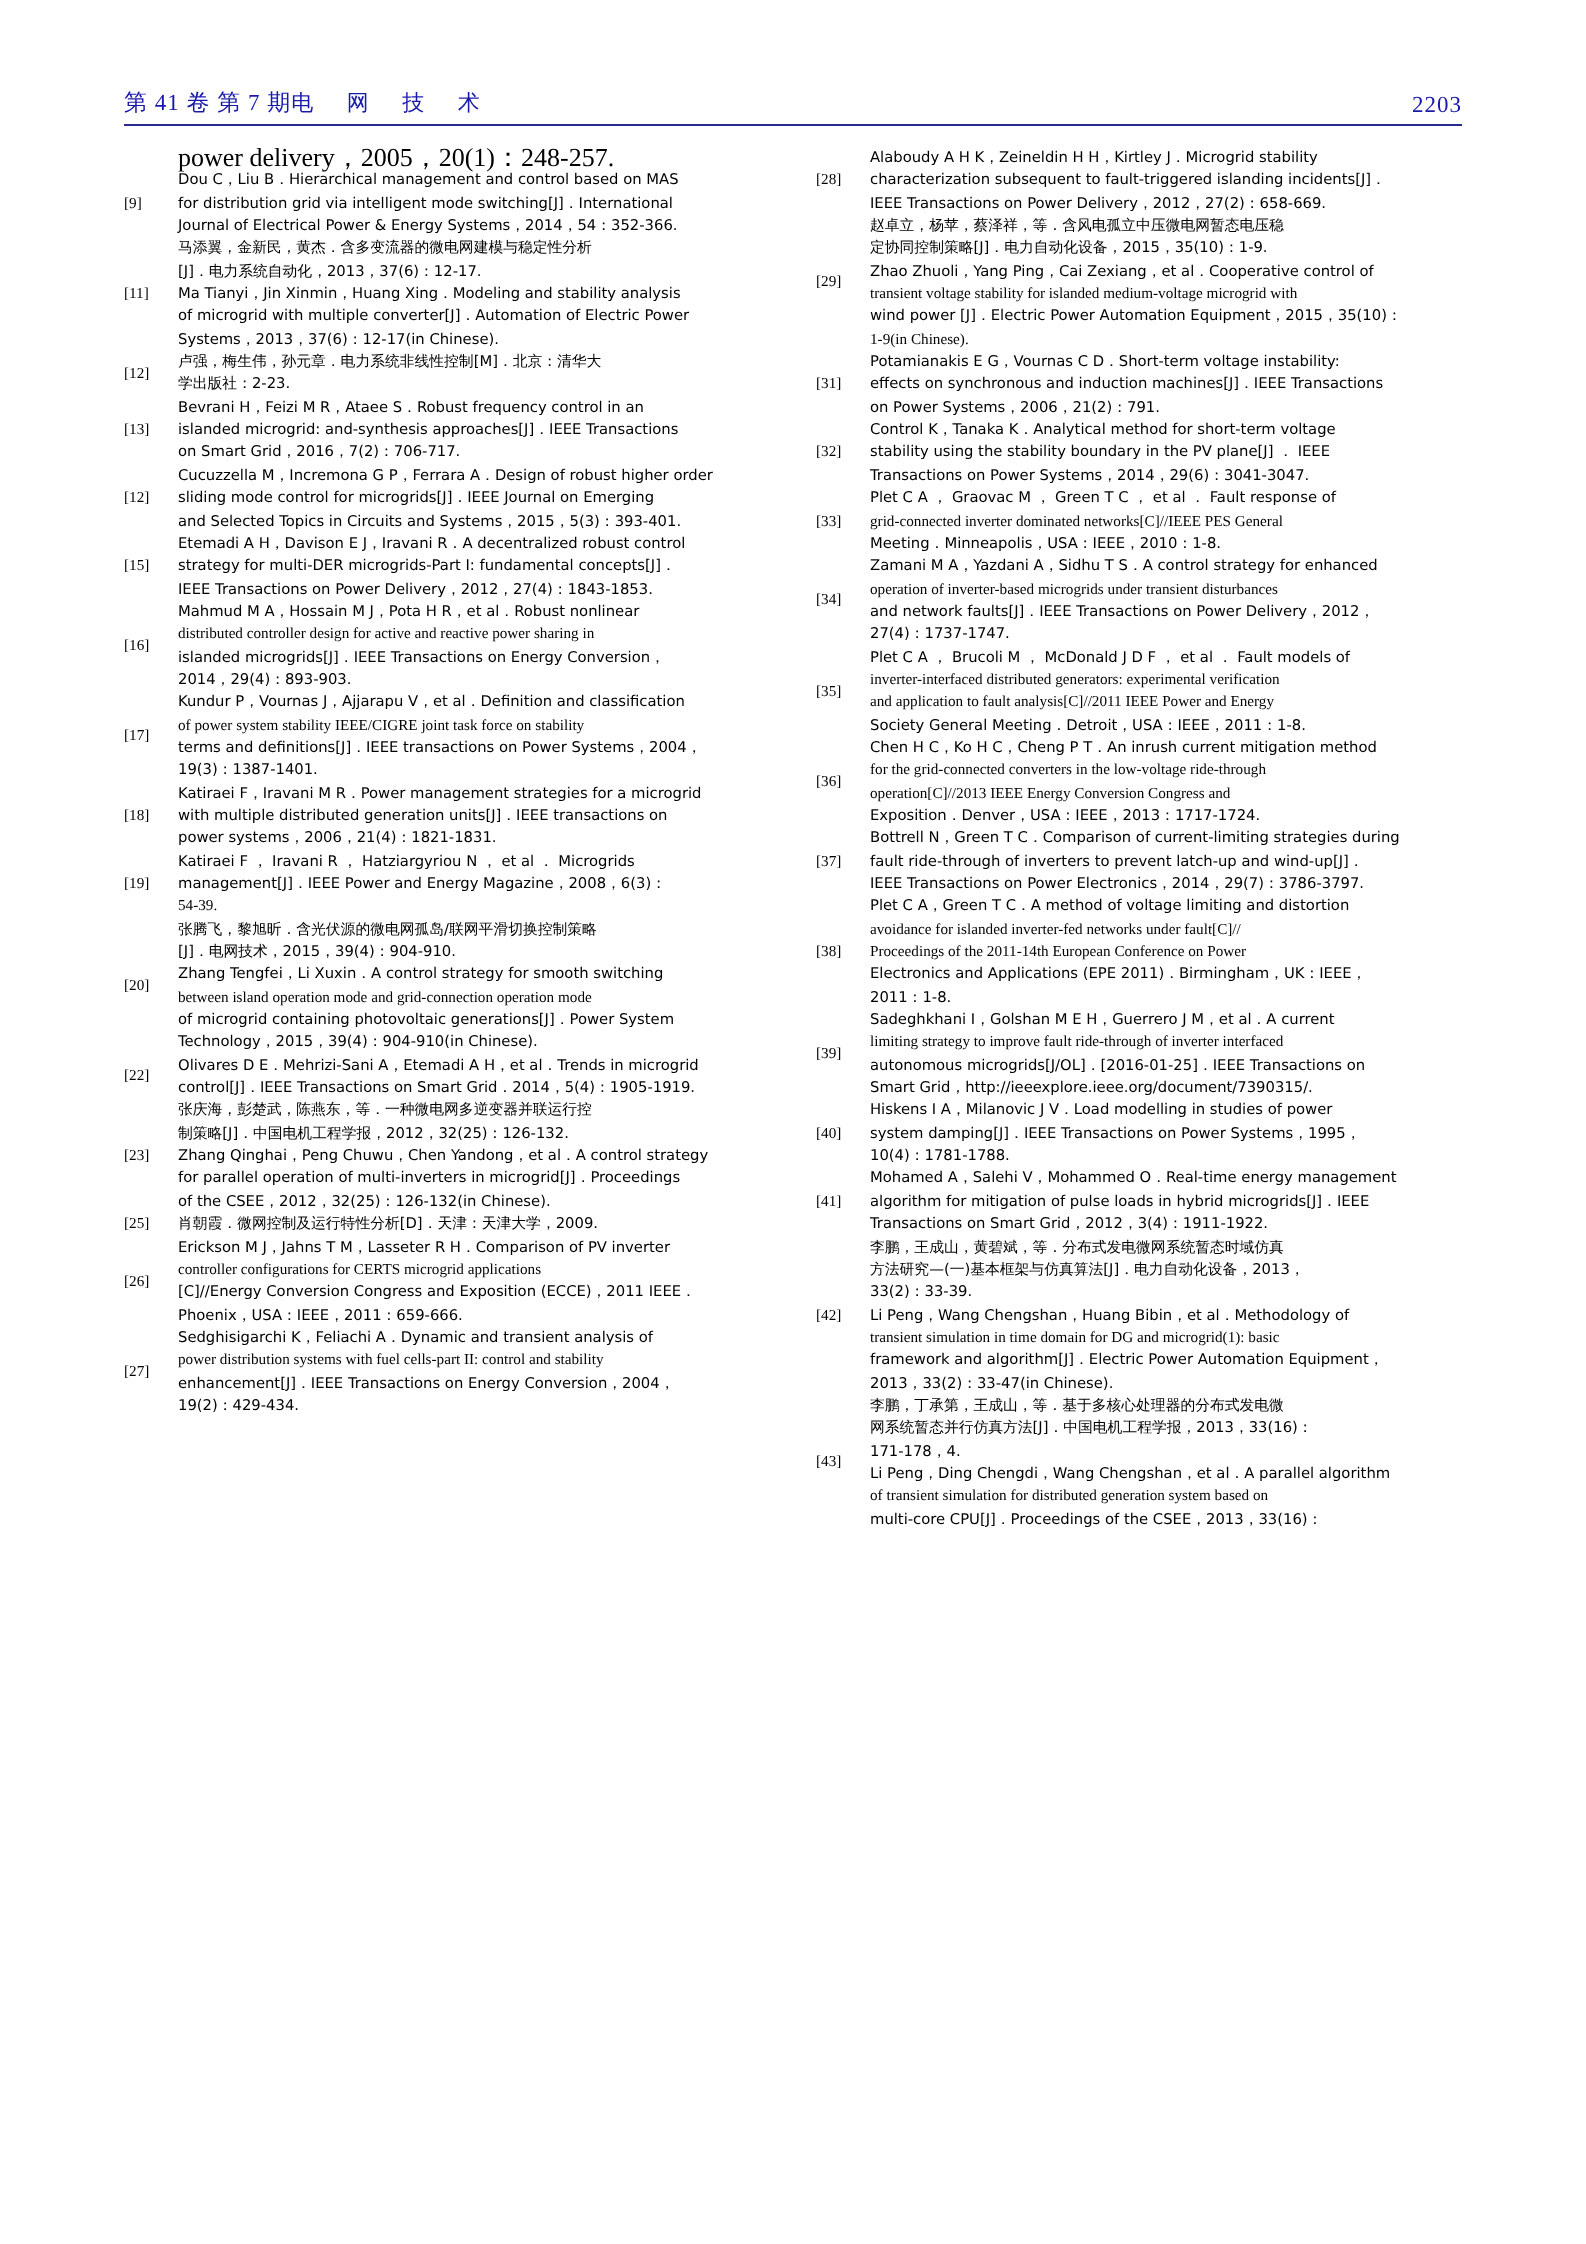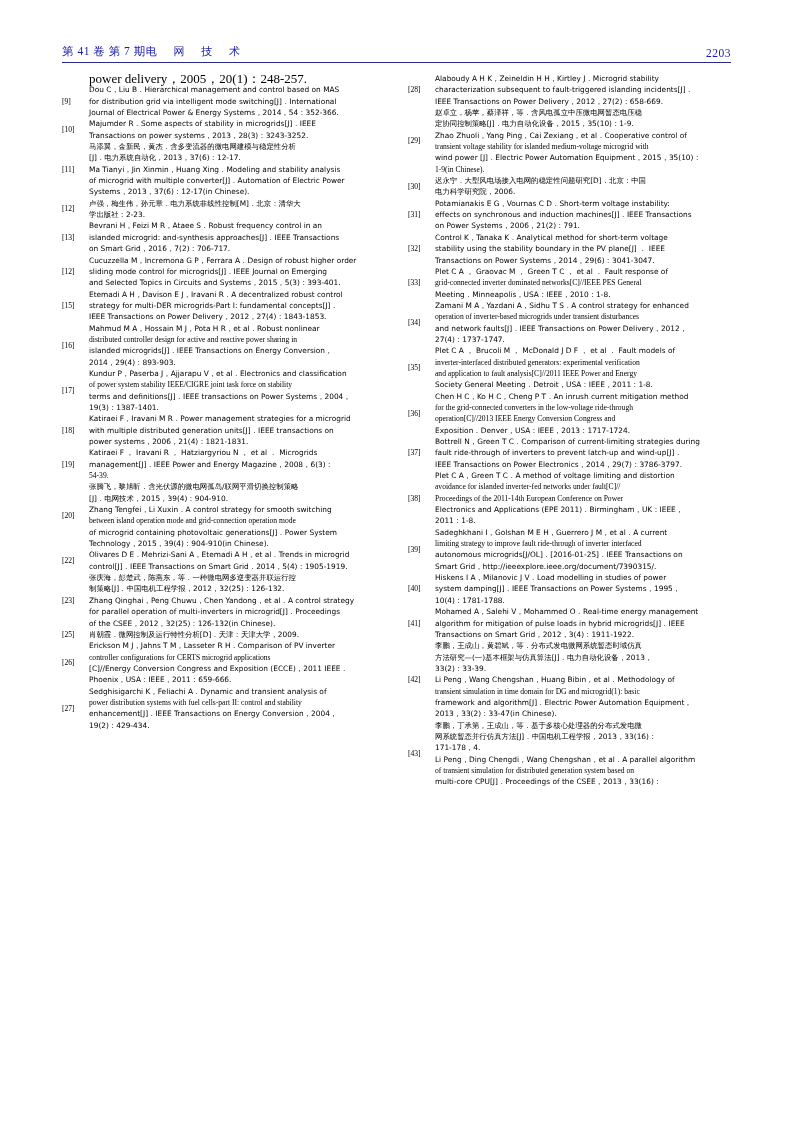--- a/index.html
+++ b/index.html
@@ -104,27 +104,20 @@
       <div id="left-refs">
           <div class="ref">
             <div class="num">[9]</div>
             <div class="body">
               <div class="zh">Dou C，Liu B．Hierarchical management and control based on MAS</div>
               <div class="zh">for distribution grid via intelligent mode switching[J]．International</div>
               <div class="zh">Journal of Electrical Power &amp; Energy Systems，2014，54：352-366.</div>
             </div>
           </div>
           <div class="ref">
-            <div class="num">[10]</div>
-            <div class="body">
-              <div class="zh">Majumder R．Some aspects of stability in microgrids[J]．IEEE</div>
-              <div class="zh">Transactions on power systems，2013，28(3)：3243-3252.</div>
-            </div>
-          </div>
-          <div class="ref">
             <div class="num">[11]</div>
             <div class="body">
               <div class="zh">马添翼，金新民，黄杰．含多变流器的微电网建模与稳定性分析</div>
               <div class="zh">[J]．电力系统自动化，2013，37(6)：12-17.</div>
               <div class="zh">Ma Tianyi，Jin Xinmin，Huang Xing．Modeling and stability analysis</div>
               <div class="zh">of microgrid with multiple converter[J]．Automation of Electric Power</div>
               <div class="zh">Systems，2013，37(6)：12-17(in Chinese).</div>
             </div>
           </div>
           <div class="ref">
@@ -163,21 +156,21 @@
             <div class="body">
               <div class="zh">Mahmud M A，Hossain M J，Pota H R，et al．Robust nonlinear</div>
               <div>distributed controller design for active and reactive power sharing in</div>
               <div class="zh">islanded microgrids[J]．IEEE Transactions on Energy Conversion，</div>
               <div class="zh">2014，29(4)：893-903.</div>
             </div>
           </div>
           <div class="ref">
             <div class="num">[17]</div>
             <div class="body">
-              <div class="zh">Kundur P，Paserba J，Ajjarapu V，et al．Electronics and classification</div>
+              <div class="zh">Kundur P，Vournas J，Ajjarapu V，et al．Definition and classification</div>
               <div>of power system stability IEEE/CIGRE joint task force on stability</div>
               <div class="zh">terms and definitions[J]．IEEE transactions on Power Systems，2004，</div>
               <div class="zh">19(3)：1387-1401.</div>
             </div>
           </div>
           <div class="ref">
             <div class="num">[18]</div>
             <div class="body">
               <div class="zh">Katiraei F，Iravani M R．Power management strategies for a microgrid</div>
               <div class="zh">with multiple distributed generation units[J]．IEEE transactions on</div>
@@ -259,27 +252,20 @@
           </div>
           <div class="ref">
             <div class="num">[29]</div>
             <div class="body">
               <div class="zh">赵卓立，杨苹，蔡泽祥，等．含风电孤立中压微电网暂态电压稳</div>
               <div class="zh">定协同控制策略[J]．电力自动化设备，2015，35(10)：1-9.</div>
               <div class="zh">Zhao Zhuoli，Yang Ping，Cai Zexiang，et al．Cooperative control of</div>
               <div>transient voltage stability for islanded medium-voltage microgrid with</div>
               <div class="zh">wind power [J]．Electric Power Automation Equipment，2015，35(10)：</div>
               <div>1-9(in Chinese).</div>
-            </div>
-          </div>
-          <div class="ref">
-            <div class="num">[30]</div>
-            <div class="body">
-              <div class="zh">迟永宁．大型风电场接入电网的稳定性问题研究[D]．北京：中国</div>
-              <div class="zh">电力科学研究院，2006.</div>
             </div>
           </div>
           <div class="ref">
             <div class="num">[31]</div>
             <div class="body">
               <div class="zh">Potamianakis E G，Vournas C D．Short-term voltage instability:</div>
               <div class="zh">effects on synchronous and induction machines[J]．IEEE Transactions</div>
               <div class="zh">on Power Systems，2006，21(2)：791.</div>
             </div>
           </div>

